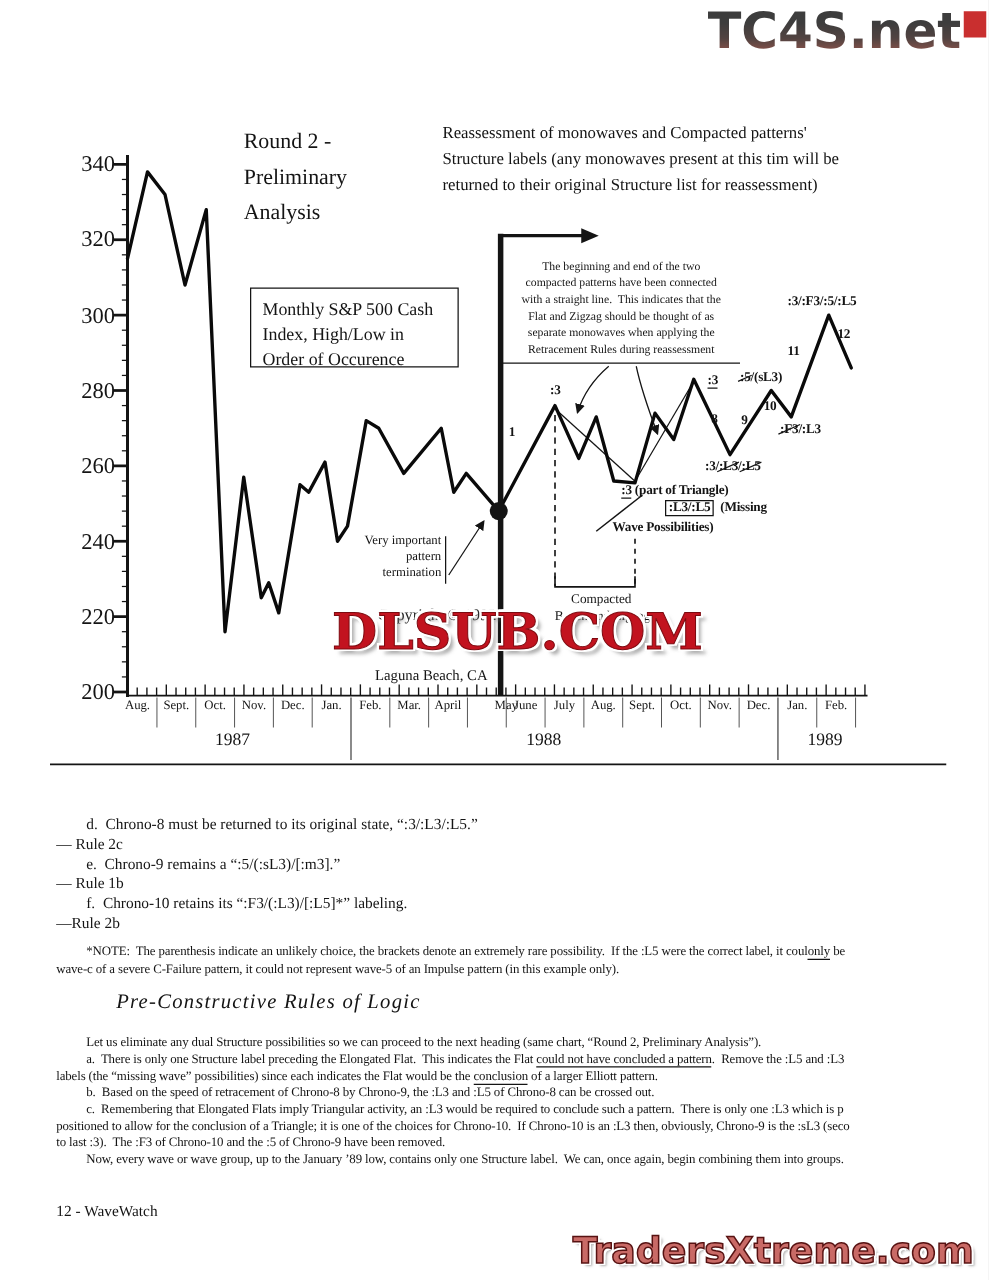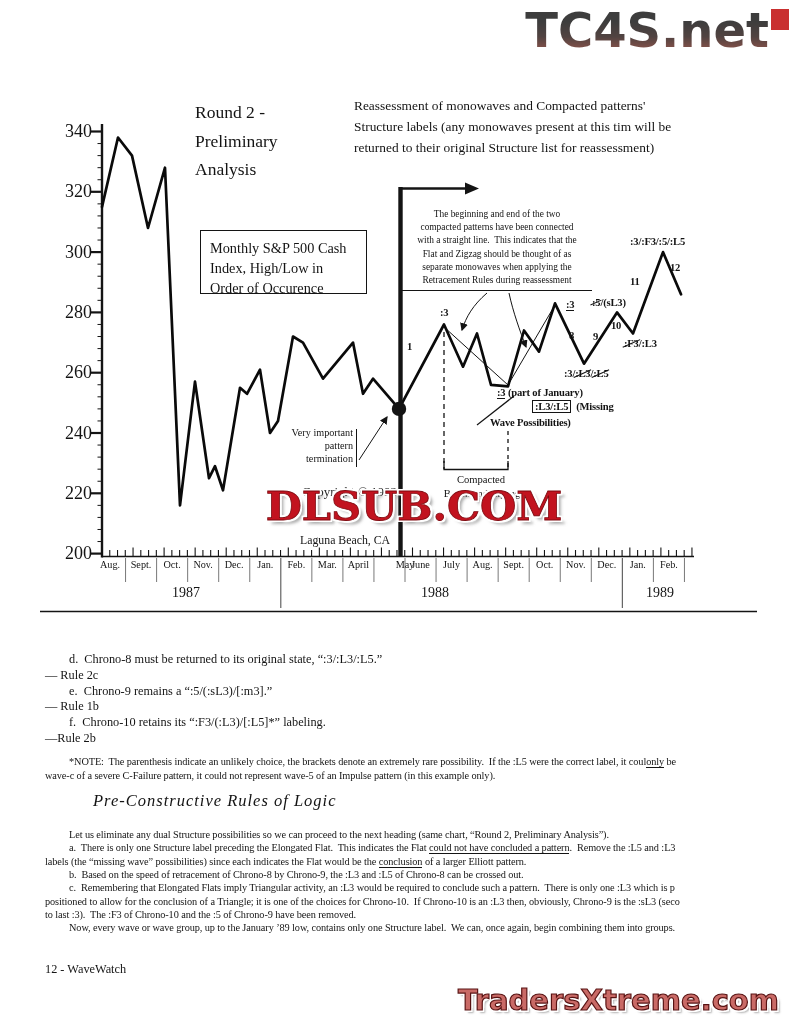--- a/index.html
+++ b/index.html
@@ -29,21 +29,21 @@
   .y-tick-label{position:absolute;width:55px;text-align:right;font-size:18px;}
   .month-label{position:absolute;width:30px;text-align:center;font-size:10.2px;}
   .year-label{position:absolute;width:56px;text-align:center;font-size:14px;}
   
   #rules-block{left:45px;top:652px;width:740px;font-size:12.3px;line-height:15.8px;}
   #note-block{left:45px;top:755px;width:744px;font-size:10.3px;line-height:13.5px;letter-spacing:-0.1px;}
   #logic-heading{left:93px;top:791px;font-size:16.5px;font-style:italic;letter-spacing:1px;}
   #logic-block{left:45px;top:828px;width:744px;font-size:10.3px;line-height:13.35px;letter-spacing:-0.1px;}
   #page-footer{left:45px;top:962px;font-size:12.3px;}
   
-  #wm-top{right:22px;top:2px;font-family:"DejaVu Sans",sans-serif;font-weight:bold;font-size:48px;
+  #wm-top{right:22px;top:2px;font-family:"DejaVu Sans",sans-serif;font-weight:bold;font-size:40px;
           background:linear-gradient(180deg,#3d3d3d 35%,#514341 62%,#96564c 92%);
           -webkit-background-clip:text;background-clip:text;color:transparent;z-index:5;}
   #wm-corner{left:771px;top:9px;width:18px;height:21px;background:#c92f2f;z-index:5;}
   #wm-center{left:256px;top:482px;width:316px;text-align:center;font-family:"DejaVu Serif",serif;
              font-weight:bold;font-size:40px;letter-spacing:0px;color:#c2131f;z-index:4;
              -webkit-text-stroke:0.8px #7d0a10;
              text-shadow:2px 2px 0 #fff,-2px -2px 0 #fff,2px -2px 0 #fff,-2px 2px 0 #fff,
                          0 2px 0 #fff,0 -2px 0 #fff,2px 0 0 #fff,-2px 0 0 #fff,
                          4px 4px 3px rgba(110,110,110,.55);
              transform:scaleX(1.04);}
@@ -316,16 +316,16 @@
     <span class="wave-label" style="left: 566px; top: 299px;"><span class="seg-u">:3</span></span>
     <span class="wave-label" style="left: 592px; top: 297px;"><span class="seg-s">:5</span><span>/(sL3)</span></span>
     <span class="wave-label" style="left: 569px; top: 330px;"><span>8</span></span>
     <span class="wave-label" style="left: 593px; top: 331px;"><span>9</span></span>
     <span class="wave-label" style="left: 611px; top: 320px;"><span>10</span></span>
     <span class="wave-label" style="left: 630px; top: 276px;"><span>11</span></span>
     <span class="wave-label" style="left: 670px; top: 262px;"><span>12</span></span>
     <span class="wave-label" style="left: 624px; top: 338px;"><span class="seg-s">:F3</span><span>/:L3</span></span>
     <span class="wave-label" style="left: 564px; top: 368px;"><span>:3/</span><span class="seg-s">:L3</span><span>/</span><span class="seg-s">:L5</span></span>
     <span class="wave-label" style="left: 630px; top: 236px;"><span>:3/:F3/:5/:L5</span></span>
-    <span class="wave-label" style="left: 497px; top: 387px;"><span class="seg-u">:3</span><span> (part of January)</span></span>
+    <span class="wave-label" style="left: 497px; top: 387px;"><span class="seg-u">:3</span><span> (part of Triangle)</span></span>
     <span class="wave-label" style="left: 484px; top: 401px; padding-left: 48px;"><span class="seg-box">:L3/:L5</span><span>  (Missing</span></span>
     <span class="wave-label" style="left: 490px; top: 417px;"><span>Wave Possibilities)</span></span>
   </div>
 
 </body></html>

